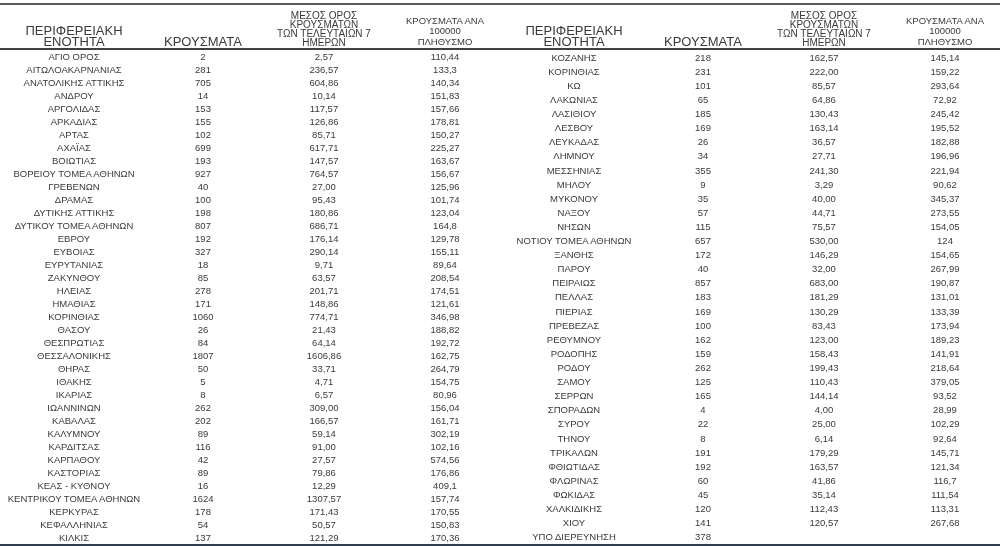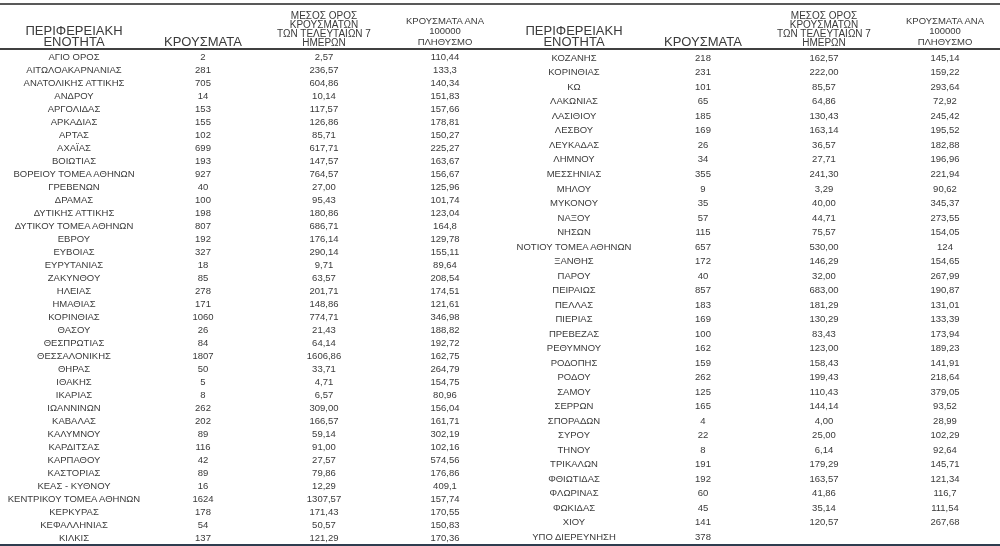--- a/index.html
+++ b/index.html
@@ -530,20 +530,26 @@
             <td>41,86</td>
             <td>116,7</td>
           </tr>
           <tr>
             <td>ΦΩΚΙΔΑΣ</td>
             <td>45</td>
             <td>35,14</td>
             <td>111,54</td>
           </tr>
           <tr>
+            <td>ΧΑΛΚΙΔΙΚΗΣ</td>
+            <td>120</td>
+            <td>112,43</td>
+            <td>113,31</td>
+          </tr>
+          <tr>
             <td>ΧΙΟΥ</td>
             <td>141</td>
             <td>120,57</td>
             <td>267,68</td>
           </tr>
           <tr>
             <td>ΥΠΟ ΔΙΕΡΕΥΝΗΣΗ</td>
             <td>378</td>
             <td></td>
             <td></td>

